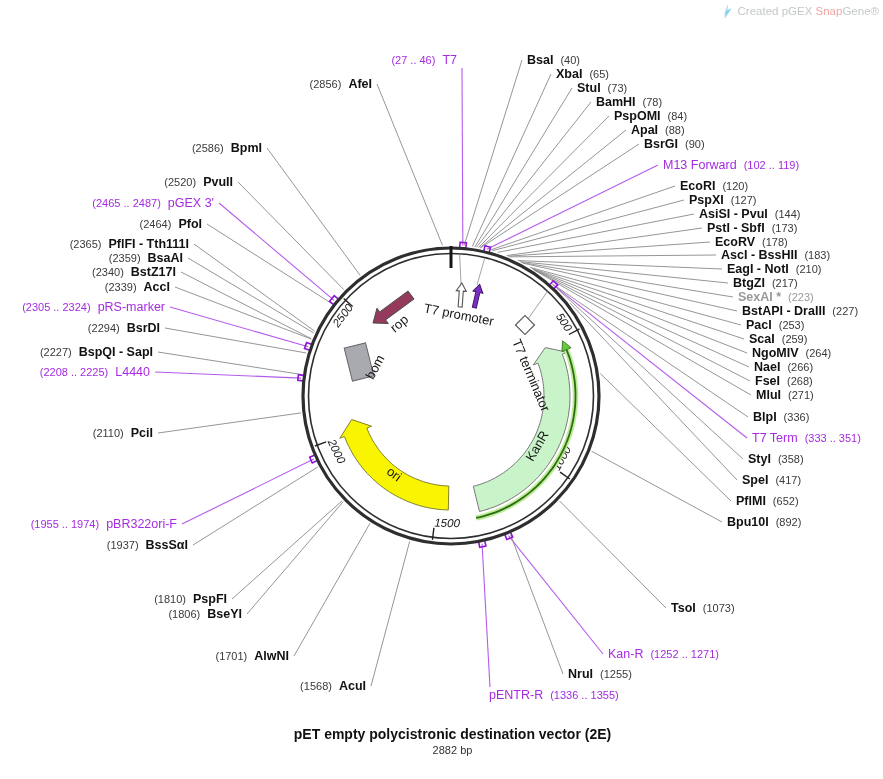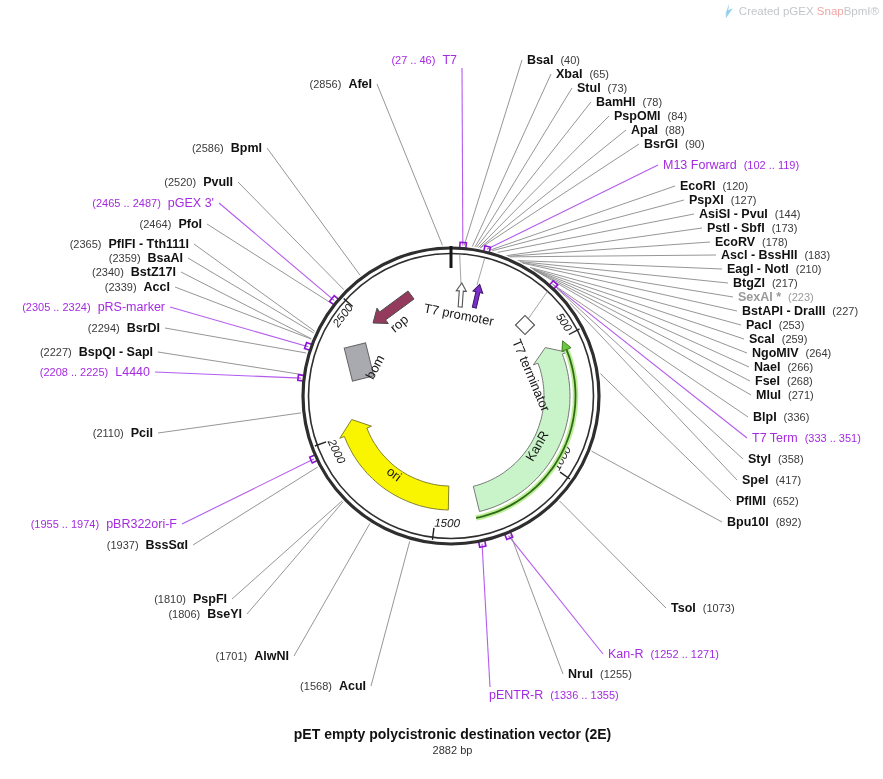--- a/index.html
+++ b/index.html
@@ -19,21 +19,21 @@
 
 <div class="canvas">
 
   <div class="watermark">
     <span style="display:inline-flex">
       <svg width="15" height="16" viewBox="0 0 15 16">
         <path d="M4.2 14.5 L9.2 0.5 L8.2 7.2 L12.8 5.2 L5.6 15.5 L6.6 9.4 Z" fill="#8fd0ec"></path>
       </svg>
     </span>
     <span>
-      <span>Created pGEX </span><span class="brand-a">Snap</span><span class="brand-b">BpmI®</span>
+      <span>Created pGEX </span><span class="brand-a">Snap</span><span class="brand-b">Gene®</span>
     </span>
   </div>
 
   <svg id="plasmid-svg" width="883" height="779" viewBox="0 0 883 779">
       <g>
         <line x1="522" y1="60" x2="464.1514074205041" y2="245.5738038676112" stroke="#8a8a8a" stroke-width="0.9"></line>
         <line x1="551" y1="74" x2="472.32660210442356" y2="246.51362589627243" stroke="#8a8a8a" stroke-width="0.9"></line>
         <line x1="572" y1="88" x2="474.93044513074625" y2="246.90830406811938" stroke="#8a8a8a" stroke-width="0.9"></line>
         <line x1="591" y1="102" x2="476.5542006739015" y2="247.17801631506865" stroke="#8a8a8a" stroke-width="0.9"></line>
         <line x1="609" y1="116" x2="478.4986822241149" y2="247.5250106046909" stroke="#8a8a8a" stroke-width="0.9"></line>

